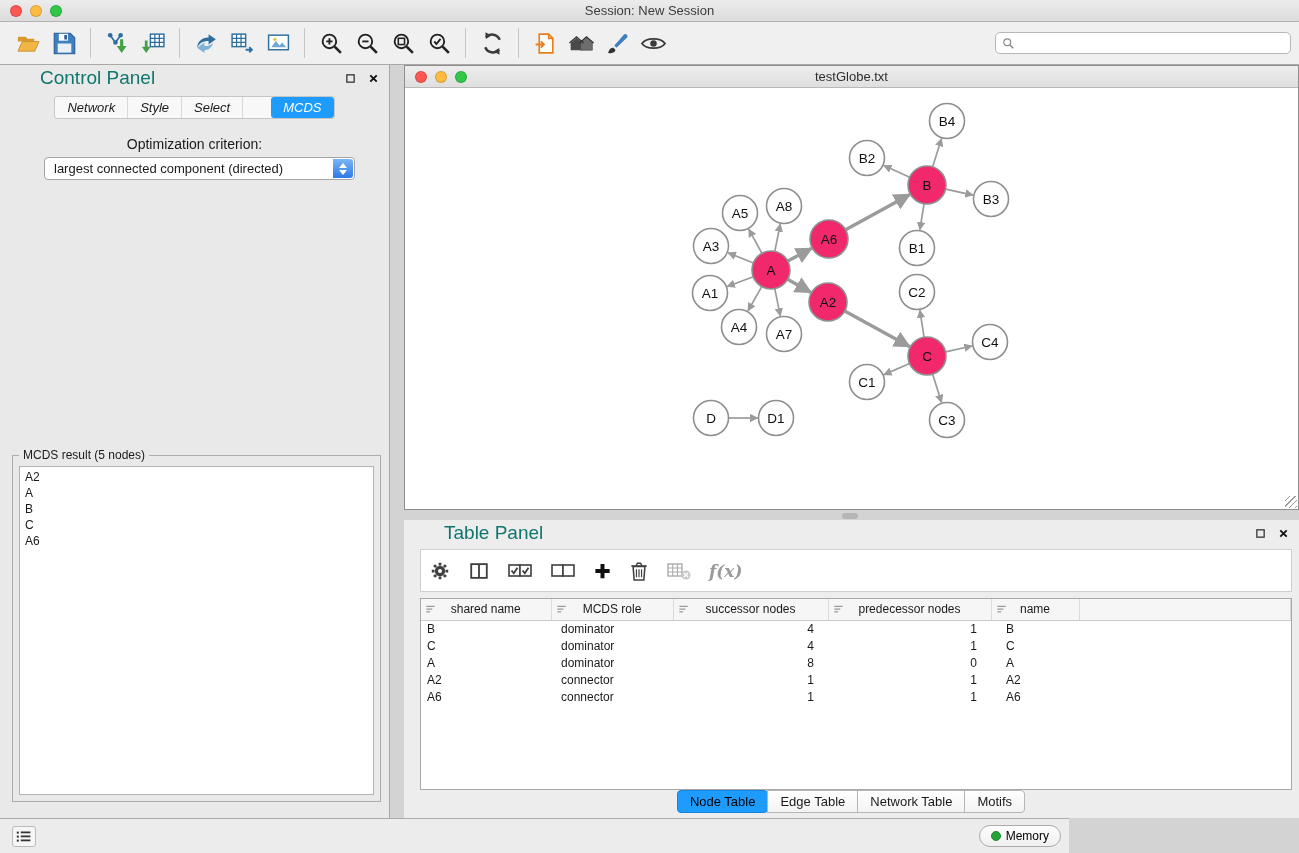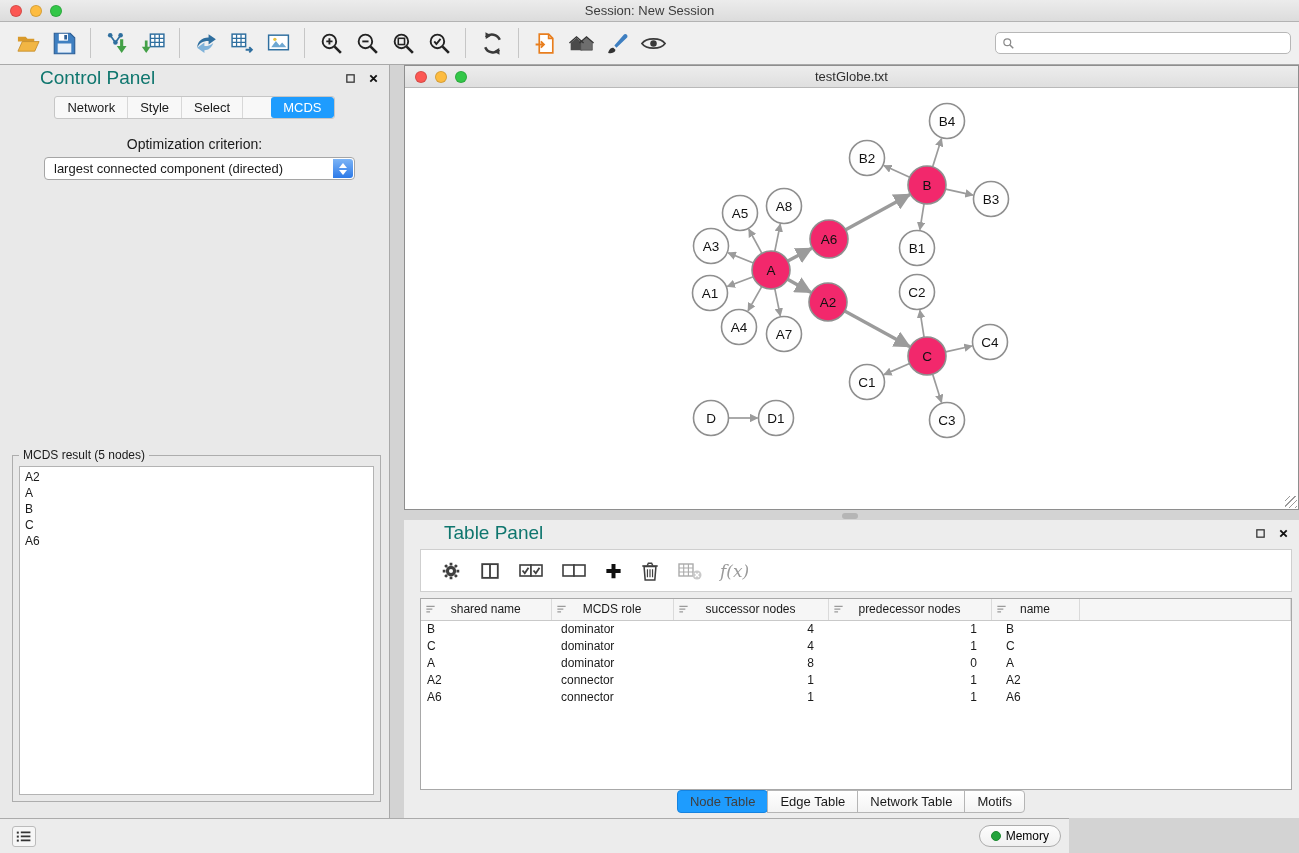--- a/index.html
+++ b/index.html
@@ -26,21 +26,21 @@
   .search-wrap svg { width:13px; height:13px; margin-right:4px; flex:none; }
   .search-wrap input { border:none; outline:none; flex:1; font-size:12px; font-family:"Liberation Sans",sans-serif; background:transparent; }
 
   
   .left-panel { position:absolute; left:0; top:65px; width:390px; height:753px; background:#e9e9e9; border-right:1px solid #a9a9a9; }
   .panel-header { height:26px; display:flex; align-items:center; padding:0 10px; }
   .panel-header .ph-title { font-size:19px; color:#0f766e;margin-left:30px; }
   .panel-header .ph-icons { margin-left:auto; display:flex; gap:12px; align-items:center; }
   .ph-icons svg { width:11px; height:11px; }
 
-  .cp-tabs { position:absolute; top:31px; left:0; right:0; display:flex; justify-content:center; }
+  .cp-tabs { position:absolute; top:31px; left:0; right:0; display:flex; justify-content:center;font-style:italic; }
   .cp-tabgroup { display:inline-flex; background:#f8f8f8; border:1px solid #c6c6c6; border-radius:3px; overflow:hidden; }
   .cp-tab { padding:3px 12px; font-size:13px; border-right:1px solid #d8d8d8; color:#1a1a1a; }
   .cp-tab:last-child { border-right:none;margin-left:28px; }
   .cp-tab.active { background:#1e9cfe; color:#fff; border-radius:3px; }
 
   .opt-label { position:absolute; top:71px; left:0; right:0; text-align:center; font-size:14px; }
   .combo { position:absolute; top:92px; left:44px; width:311px; height:23px; background:#fff; border:1px solid #a5a5a5; border-radius:4px; }
   .combo .cval { position:absolute; left:9px; top:3px; font-size:13px; }
   .combo .stepper { position:absolute; right:1px; top:1px; bottom:1px; width:20px; border-radius:0 3px 3px 0;
     background:linear-gradient(#7cb4f6,#2d7ae8); display:flex; flex-direction:column; align-items:center; justify-content:center; gap:2px; }
@@ -64,42 +64,42 @@
   .nw-titlebar { height:22px; background:linear-gradient(#ededed,#dfdfdf); border-bottom:1px solid #b9b9b9; display:flex; align-items:center; position:relative; }
   .nw-titlebar .title { position:absolute; left:0; right:0; text-align:center; font-size:13px; color:#2e2e2e; }
   .nw-content { position:relative; width:893px; height:421px; background:#fff; overflow:hidden; }
   .resize-grip { position:absolute; right:1px; bottom:1px; width:12px; height:12px;
     background:repeating-linear-gradient(135deg, transparent 0 3px, #9a9a9a 3px 4px); }
   .hscroll-thumb { position:absolute; left:452px; top:448px; width:16px; height:6px; background:#b5b5b5; border-radius:3px; }
 
   
   .table-panel { position:absolute; left:14px; top:455px; width:895px; height:298px; background:#ededed; }
   .tp-toolbar { position:absolute; left:16px; right:7px; top:29px; height:43px; background:#fff; border:1px solid #cfcfcf;
-    display:flex; align-items:center; gap:17px; padding-left:19px; }
+    display:flex; align-items:center; gap:17px; padding-left:8px;font-weight:bold; }
   .tp-toolbar .tpi { background:none; border:none; display:flex; align-items:center; justify-content:center; }
   .tp-toolbar svg { height:22px; }
   .fx { font-family:"DejaVu Serif", serif; font-style:italic; color:#9a9a9a; font-size:17px; }
 
   .tablewrap { position:absolute; left:16px; right:7px; top:78px; height:192px; background:#fff; border:1px solid #a8a8a8; overflow:hidden; }
   table.grid { border-collapse:collapse; table-layout:fixed; width:100%; }
   table.grid th { height:21px; background:#f6f6f6; border-bottom:1px solid #c9c9c9; border-right:1px solid #dadada;
     font-weight:normal; font-size:12px; position:relative; text-align:center; }
   table.grid th .hic { position:absolute; left:4px; top:5px; width:11px; height:11px; }
   table.grid td { height:17px; font-size:12px; white-space:nowrap; overflow:hidden; }
   td.c0 { padding-left:6px; }
   td.c1 { padding-left:10px; }
   td.c2 { text-align:right; padding-right:14px; }
   td.c3 { text-align:right; padding-right:14px; }
   td.c4 { padding-left:15px; }
 
   .tp-tabs { position:absolute; left:0; right:0; bottom:5px; display:flex; justify-content:center; }
   .tp-tab { padding:3px 12px; font-size:13px; background:linear-gradient(#ffffff,#f3f3f3); border:1px solid #b5b5b5; margin-left:-1px; }
   .tp-tab:first-child { border-radius:4px 0 0 4px; }
   .tp-tab:last-child { border-radius:0 4px 4px 0; }
-  .tp-tab.active { background:#1e9cfe; color:#404040; border-color:#1583e0; border-radius:4px; }
+  .tp-tab.active { background:#1e9cfe; color:#000000; border-color:#1583e0; border-radius:4px; }
 
   
   .statusbar { position:absolute; left:0; top:818px; width:1069px; height:35px; background:#ececec; border-top:1px solid #ababab; }
   .list-btn { position:absolute; left:12px; top:7px; width:24px; height:21px; background:#f6f6f6; border:1px solid #bbb; border-radius:3px;
     display:flex; align-items:center; justify-content:center; }
   .memory-btn { position:absolute; right:8px; top:6px; height:22px; border:1px solid #acacac; border-radius:11px;
     background:linear-gradient(#fdfdfd,#f0f0f0); display:flex; align-items:center; gap:5px; padding:0 11px; font-size:12px; }
   .memdot { width:10px; height:10px; border-radius:50%; background:#23a33b; border:1px solid #1d8a31; }
 </style>
 </head>

